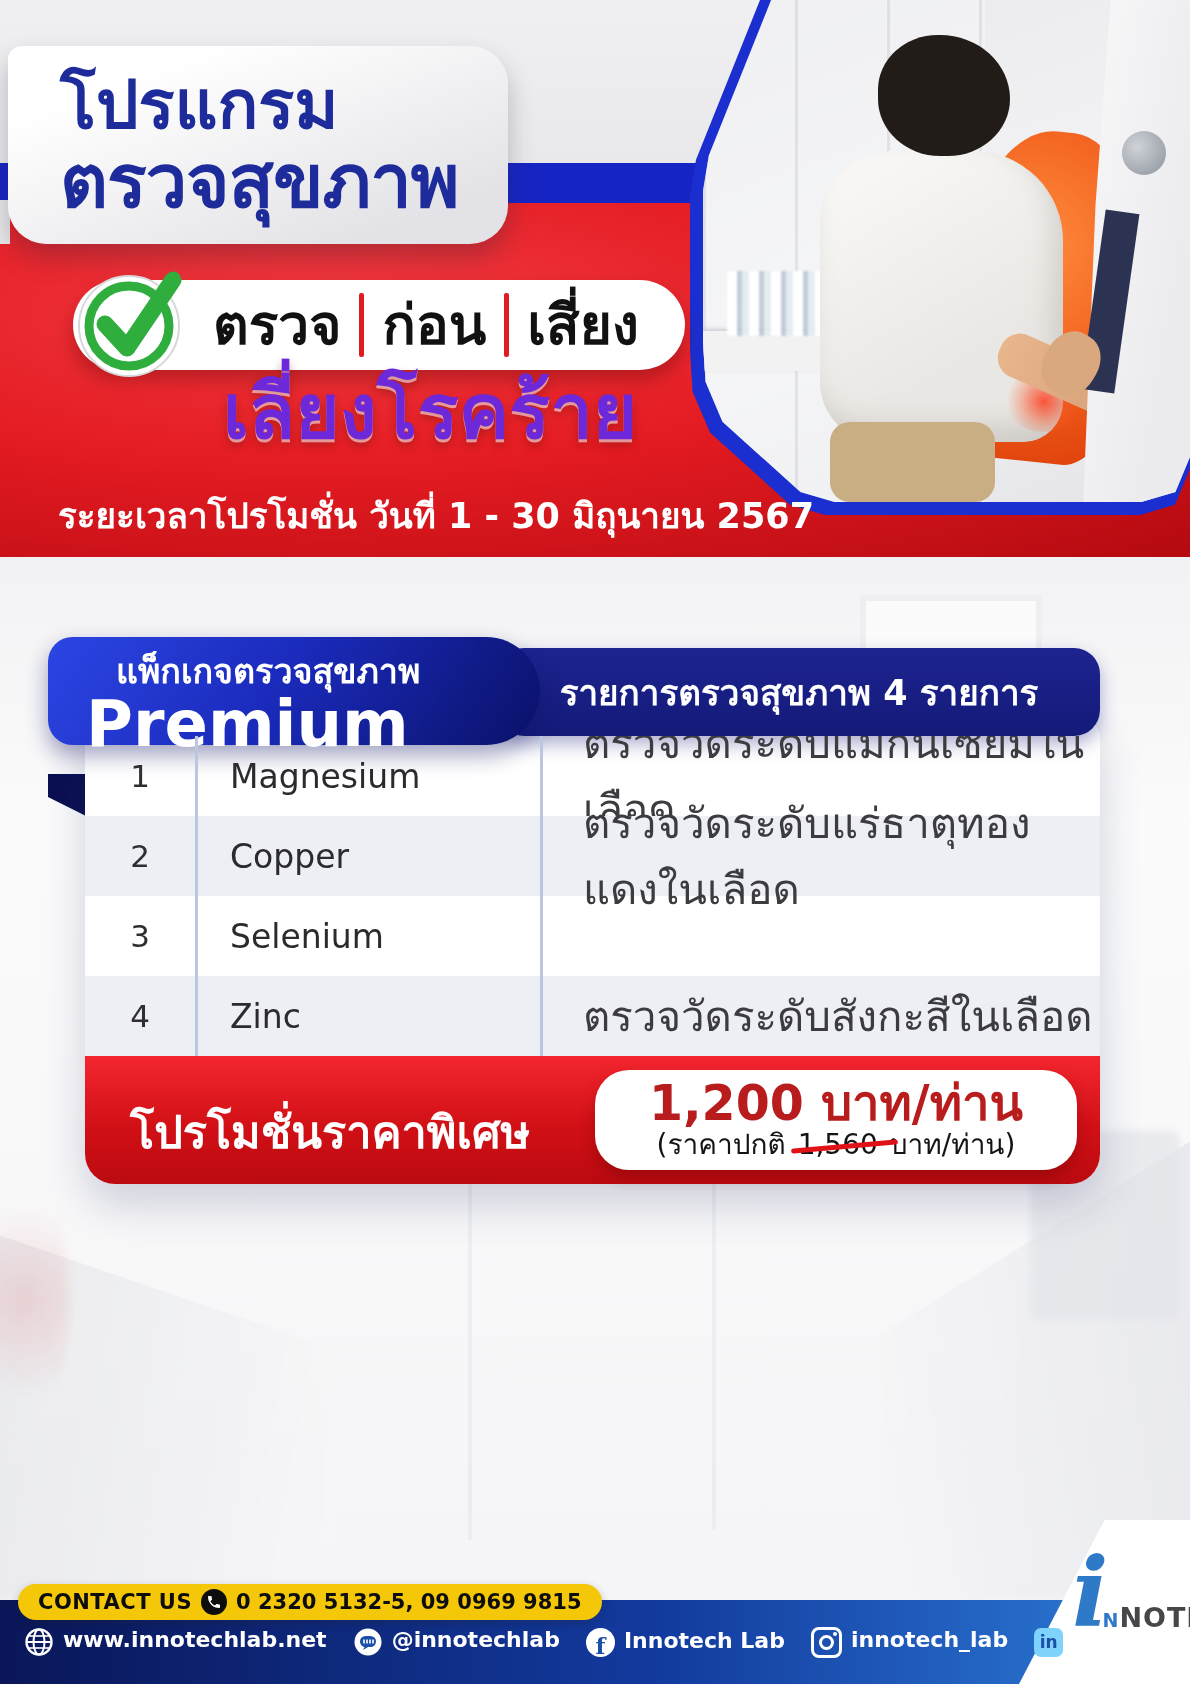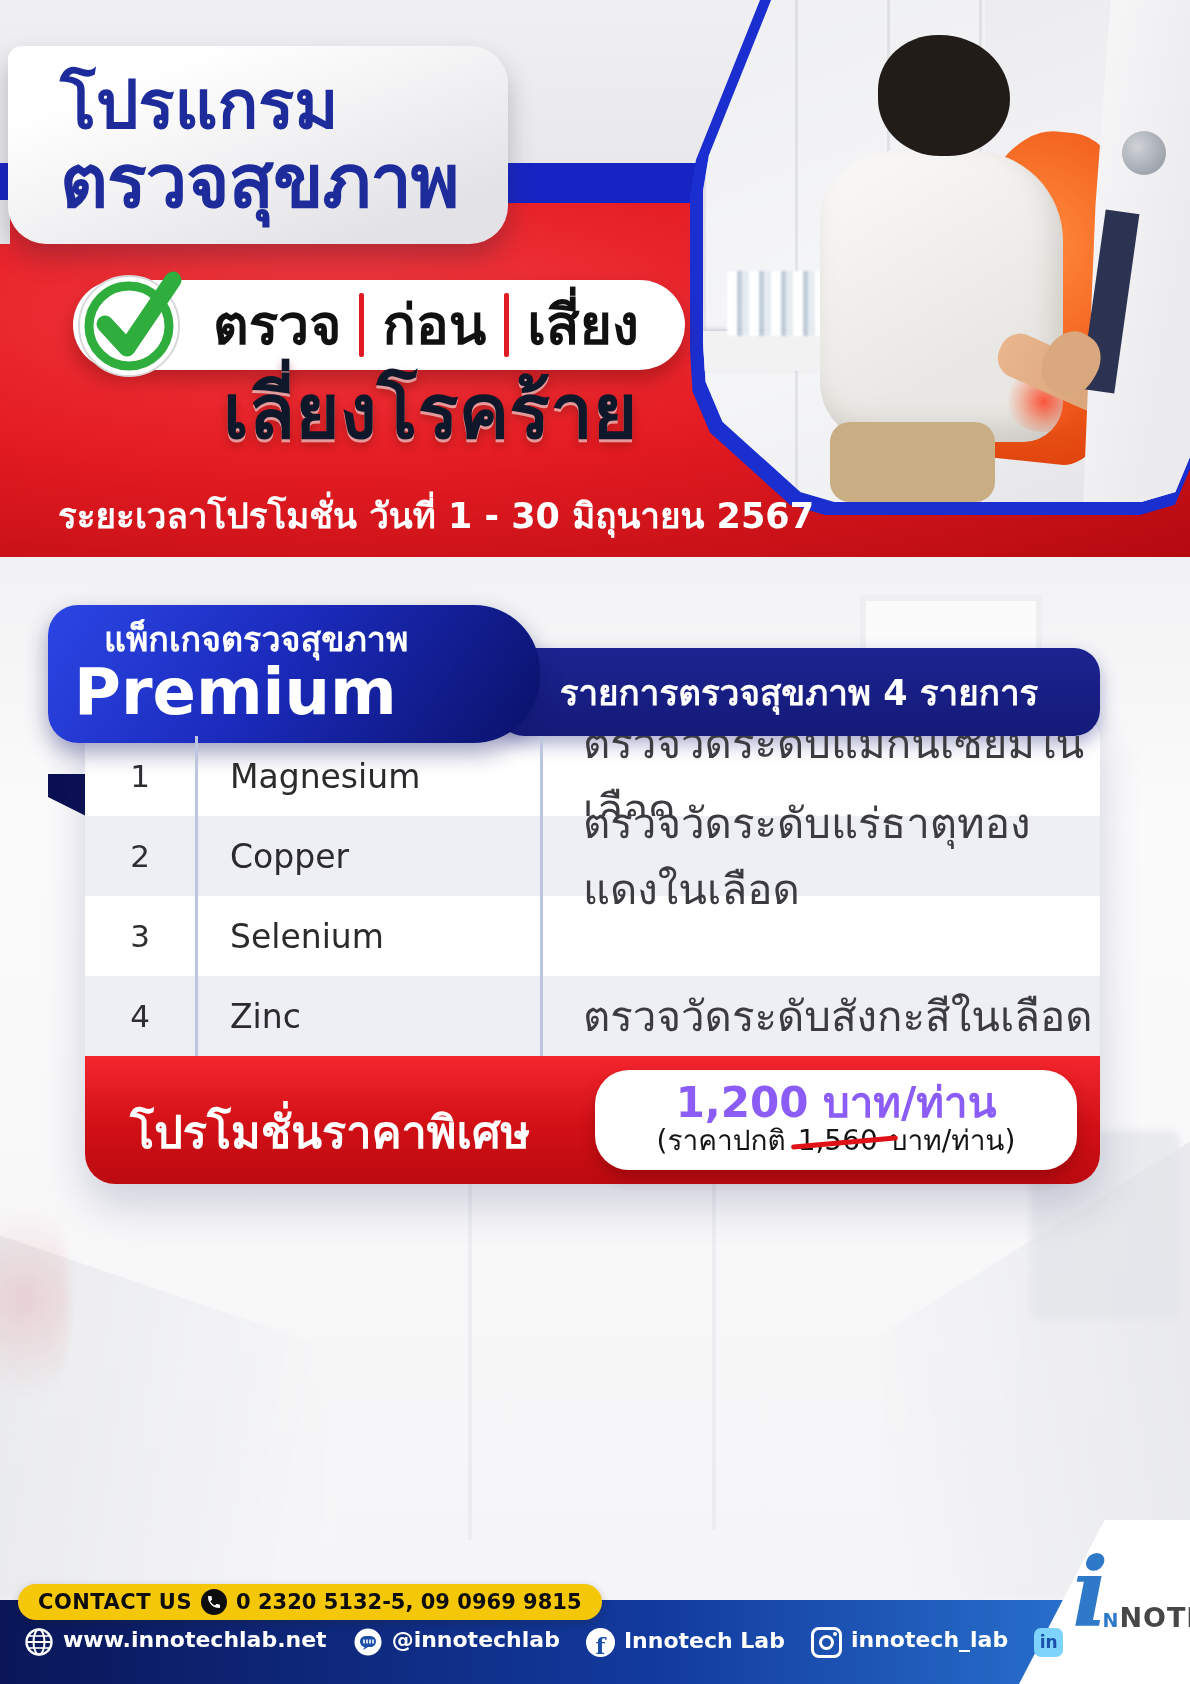--- a/index.html
+++ b/index.html
@@ -61,21 +61,21 @@
 
   
   .check-pill{position:absolute;left:73px;top:280px;width:612px;height:90px;border-radius:46px;
     background:#ffffff;box-shadow:0 10px 18px rgba(90,10,10,.35);display:flex;align-items:center;}
   .check-icon{position:absolute;left:-4px;top:-22px;width:126px;height:126px;}
   .check-words{display:flex;align-items:center;margin-left:140px;gap:18px;}
   .check-word{font-size:55px;font-weight:800;color:#111111;line-height:1;}
   .word-divider{width:5px;height:64px;background:#e11b22;border-radius:2px;}
 
   .tagline{position:absolute;left:150px;top:372px;width:560px;text-align:center;
-    font-size:76px;font-weight:800;color:#0f172a;line-height:1.05;
+    font-size:76px;font-weight:800;color:#6d28d9;line-height:1.05;
     text-shadow:0 3px 0 rgba(255,255,255,.55),0 6px 10px rgba(120,20,10,.45);}
   .promo-period{position:absolute;left:58px;top:488px;font-size:35px;font-weight:700;color:#ffffff;}
 
   
   .mid-bg{position:absolute;left:0;top:557px;width:1190px;height:1043px;
     background:linear-gradient(180deg,#f2f2f4 0%,#fbfbfc 25%,#f5f5f7 100%);}
   .lab-skylight{position:absolute;left:860px;top:595px;width:170px;height:70px;
     border:6px solid #eceef0;background:#fdfdfe;opacity:.8;}
   .lab-left-bench{position:absolute;left:-40px;top:1180px;width:370px;height:420px;opacity:.8;filter:blur(2px);
     background:linear-gradient(100deg,#e5e6ea,#f7f7f9);clip-path:polygon(0 10%,100% 40%,100% 100%,0 100%);}
@@ -90,44 +90,44 @@
 
   
   .fold{position:absolute;left:48px;top:774px;width:38px;height:42px;background:#0a0f52;
     clip-path:polygon(0 0,100% 0,100% 100%,0 55%);}
   .card{position:absolute;left:85px;top:718px;width:1015px;height:466px;background:#ffffff;
     border-radius:20px 20px 30px 30px;box-shadow:0 20px 44px rgba(35,45,95,.20);}
   .list-header-bar{position:absolute;left:498px;top:648px;width:602px;height:88px;border-radius:26px;
     background:linear-gradient(180deg,#1d2490 0%,#141a78 100%);display:flex;align-items:center;justify-content:center;
     box-shadow:0 8px 18px rgba(20,26,120,.35);}
   .list-header-text{font-size:35px;font-weight:800;color:#ffffff;text-align:center;}
-  .premium-tab{position:absolute;left:48px;top:605px;width:492px;height:138px;
+  .premium-tab{position:absolute;left:48px;top:637px;width:492px;height:108px;
     border-radius:30px 66px 66px 30px;
     background:linear-gradient(125deg,#2c46e4 0%,#1b2bbd 45%,#0a1168 100%);
-    box-shadow:0 10px 22px rgba(15,20,100,.40);padding:16px 0 0 0;box-sizing:border-box;}
+    box-shadow:0 10px 22px rgba(15,20,100,.40);padding:16px 0 0 12px;box-sizing:border-box;}
   .tab-subtitle{margin-left:56px;font-size:34px;font-weight:600;color:#ffffff;line-height:1.1;}
   .tab-title{margin-left:26px;font-size:64px;font-weight:800;color:#ffffff;line-height:1.08;letter-spacing:0px;}
 
   .table{position:absolute;left:85px;top:736px;width:1015px;height:320px;overflow:hidden;}
   .row{position:relative;width:100%;height:80px;display:flex;align-items:center;}
   .row.alt{background:#edeff5;}
   .cell-no{position:absolute;left:0;width:110px;text-align:center;font-size:31px;color:#2f2f33;}
   .cell-name{position:absolute;left:145px;font-size:33px;color:#2b2b2e;}
   .cell-desc{position:absolute;left:498px;font-size:42px;color:#3c3c40;}
   .col-divider{position:absolute;top:736px;width:3px;height:320px;background:#bcc6de;z-index:5;}
   .cd1{left:195px;} .cd2{left:540px;}
 
   .promo-bar{position:absolute;left:85px;top:1056px;width:1015px;height:128px;border-radius:0 0 30px 30px;
     background:linear-gradient(180deg,#f4262e 0%,#d11016 55%,#bb0a10 100%);}
   .promo-label{position:absolute;left:45px;top:40px;width:470px;text-align:left;
     font-size:45px;font-weight:800;color:#ffffff;}
   .price-pill{position:absolute;left:510px;top:14px;width:482px;height:100px;border-radius:34px;
     background:#ffffff;box-shadow:0 8px 14px rgba(100,5,5,.35);
     display:flex;flex-direction:column;align-items:center;justify-content:center;}
-  .price-main{font-size:42px;font-weight:800;color:#8b5cf6;line-height:1.02;}
+  .price-main{font-size:49px;font-weight:800;color:#b91c1c;line-height:1.02;}
   .price-normal{font-size:28px;color:#141414;line-height:1.15;display:flex;gap:8px;align-items:baseline;}
   .strike{position:relative;padding:0 4px;}
   .strike::after{content:"";position:absolute;left:-3px;right:-16px;top:46%;height:5px;background:#e01218;
     transform:rotate(-5deg);border-radius:3px;}
 
   
   .footer-bar{position:absolute;left:0;top:1600px;width:1190px;height:84px;
     background:linear-gradient(90deg,#0a1658 0%,#123a9e 55%,#2e7ed8 100%);}
   .wedge{position:absolute;left:1000px;top:1520px;width:190px;height:164px;background:#ffffff;
     clip-path:polygon(55% 0,100% 0,100% 100%,10% 100%);}

